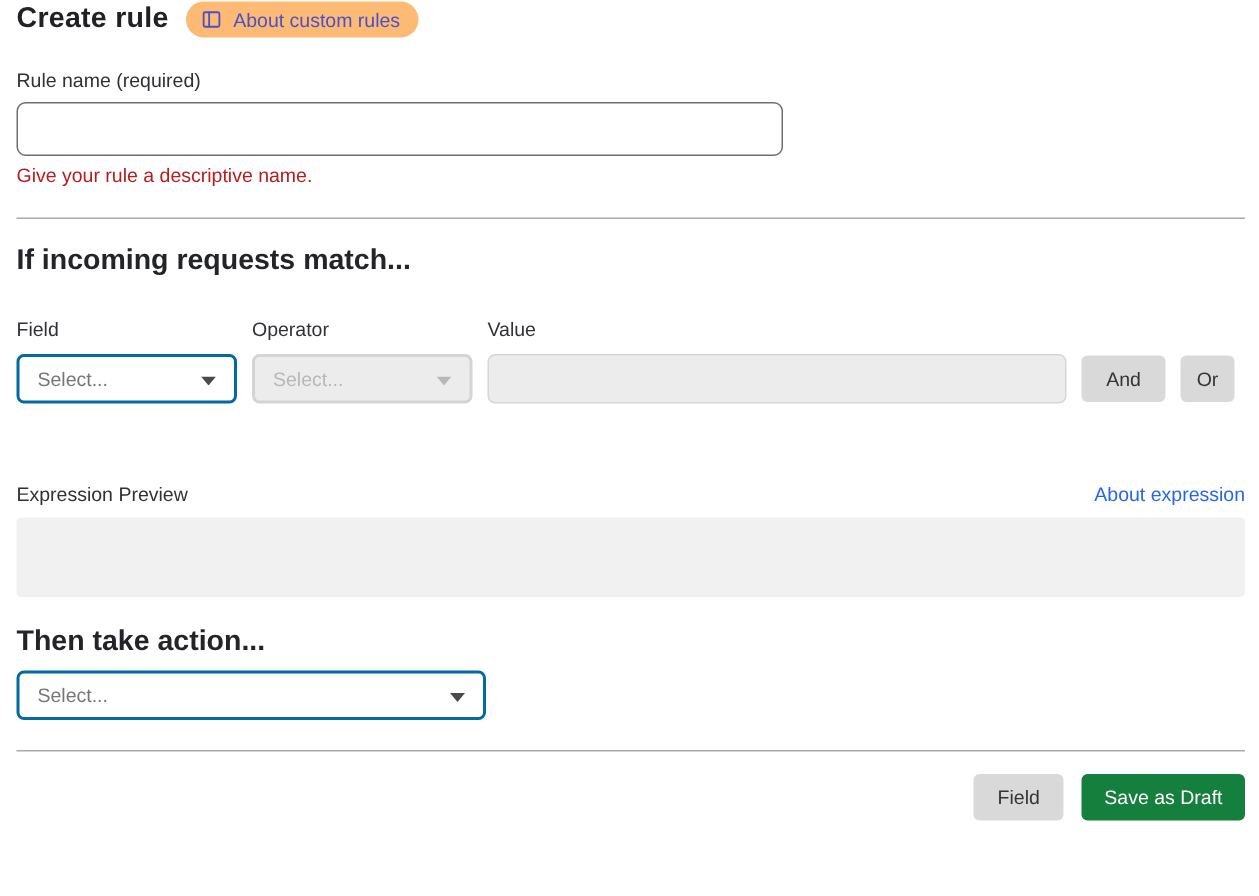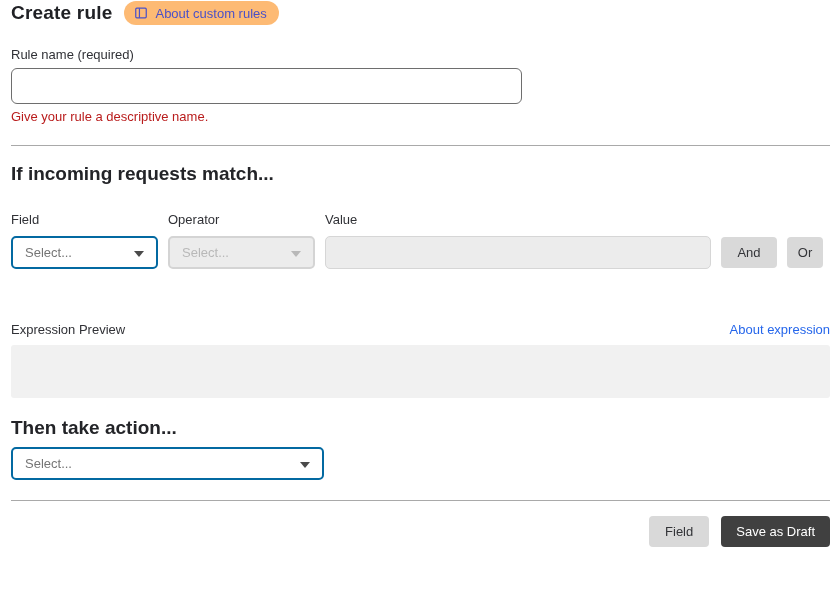--- a/index.html
+++ b/index.html
@@ -89,21 +89,21 @@
   .action-heading { margin-top: 21px; }
   .choose-action-label { margin-top: 14px; }
   .action-select { margin-top: 10px; width: 313px; }
 
   .bottom-divider { margin-top: 32px; }
 
   
   .footer-row { margin-top: 15px; display: flex; justify-content: flex-end; align-items: center; gap: 12px; }
   .blue-btn {
     height: 31px; border: none; border-radius: 4px;
-    background: #404040; color: #ffffff; font-size: 13px;
+    background: #15803d; color: #ffffff; font-size: 13px;
     font-family: inherit; cursor: pointer; padding: 0 15px;
   }
   .cancel-btn { padding: 0 16px; }
 </style>
 </head>
 <body>
 
 <div class="page">
 
   <div class="header-row">

